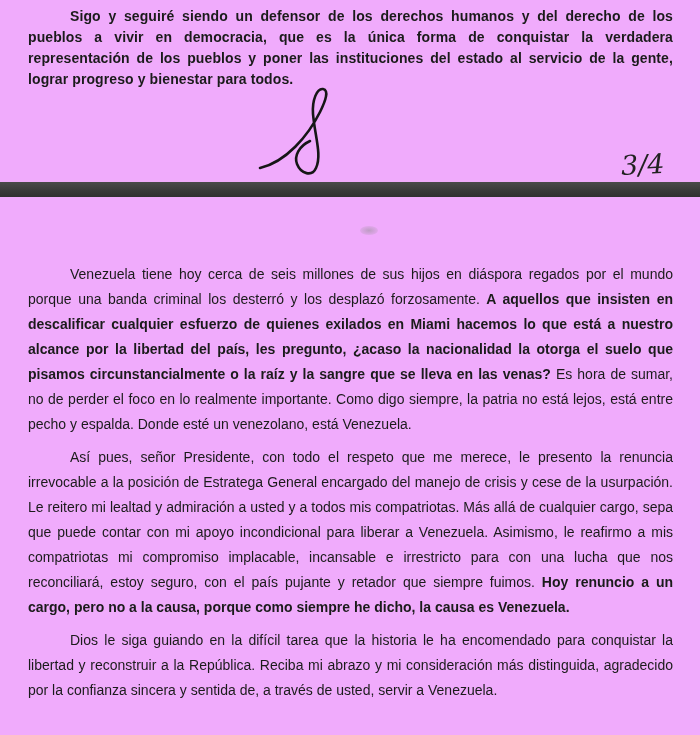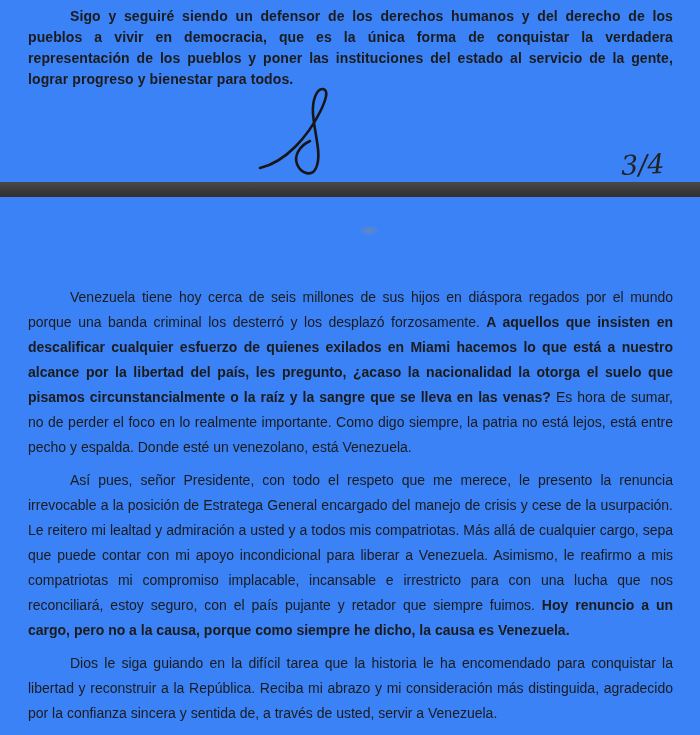--- a/index.html
+++ b/index.html
@@ -2,21 +2,21 @@
 <html><head>
 <meta charset="utf-8">
 <style>
   * { margin: 0; padding: 0; box-sizing: border-box; }
   html, body { background: #ffffff; }
   .doc {
     position: relative;
     width: 700px;
     height: 735px;
     overflow: hidden;
-    background: #3b82f6;
+    background: #f0abfc;
     font-family: "Liberation Sans", sans-serif;
     color: #1b1b1b;
   }
   .page3-para {
     margin: 6px 27px 0 28px;
     font-weight: bold;
     font-size: 14px;
     line-height: 21px;
     text-align: justify;
     text-indent: 42px;
@@ -40,21 +40,21 @@
   }
   .smudge {
     position: absolute;
     left: 360px;
     top: 226px;
     width: 18px;
     height: 9px;
     border-radius: 50%;
     background: radial-gradient(ellipse at center, rgba(140,140,140,0.5), rgba(140,140,140,0));
   }
-  .page4 { margin-top: 88px; padding: 0 27px 0 28px; }
+  .page4 { margin-top: 65px; padding: 0 27px 0 28px; }
   .para {
     font-size: 14px;
     line-height: 25px;
     text-align: justify;
     text-indent: 42px;
     margin-bottom: 8px;
   }
   .b { font-weight: bold; }
 </style>
 </head>

